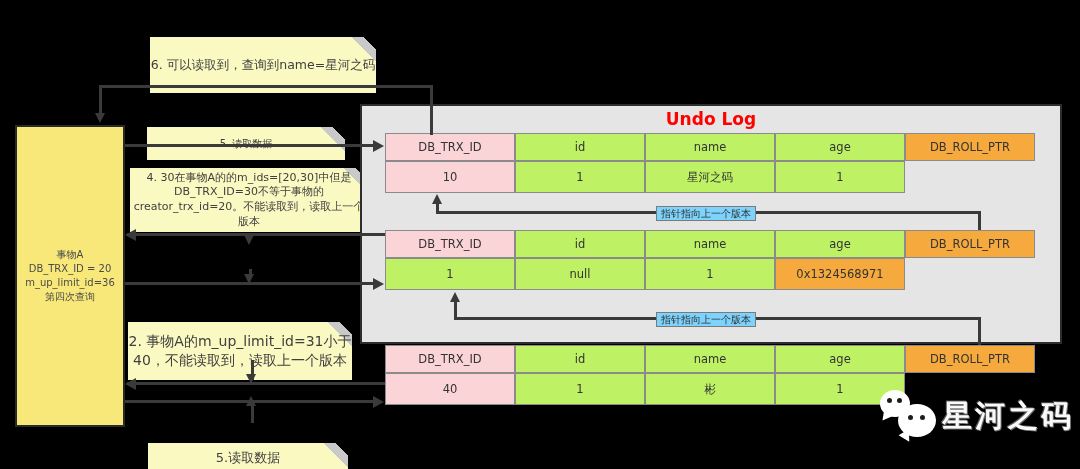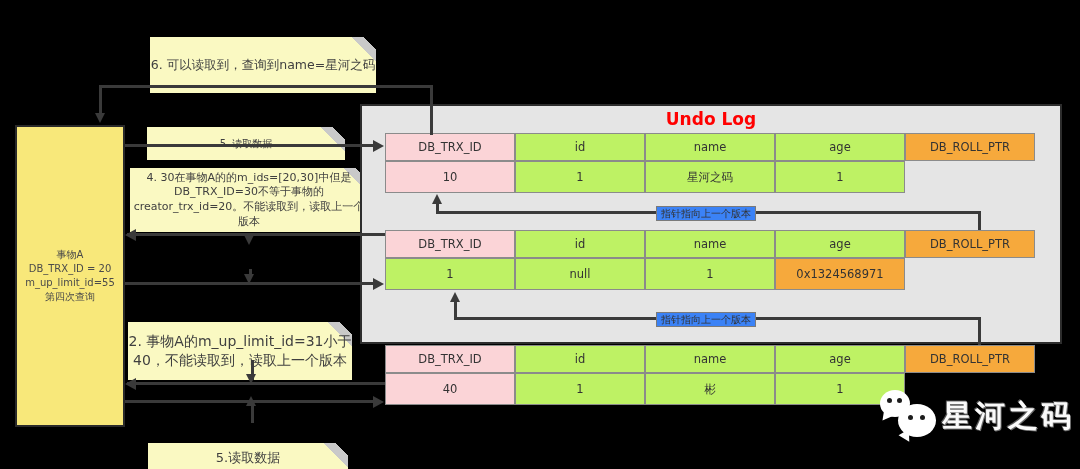--- a/index.html
+++ b/index.html
@@ -47,21 +47,21 @@
   .c-green{background:#bef264;}
   .c-orange{background:#f6a93c;}
   
   .line{position:absolute;background:#3a3a3a;}
   .arr{position:absolute;width:0;height:0;}
   .arr-r{border-top:6px solid transparent;border-bottom:6px solid transparent;border-left:11px solid #3a3a3a;}
   .arr-l{border-top:6px solid transparent;border-bottom:6px solid transparent;border-right:11px solid #3a3a3a;}
   .arr-d{border-left:5px solid transparent;border-right:5px solid transparent;border-top:10px solid #3a3a3a;}
   .arr-u{border-left:5px solid transparent;border-right:5px solid transparent;border-bottom:10px solid #3a3a3a;}
   .ptr-label{
-    position:absolute;font-size:10px;color:#333;background:#3b82f6;
+    position:absolute;font-size:10px;color:#333;background:#7dd3fc;
     border:1px solid #7a7a7a;line-height:13px;padding:0 4px;white-space:nowrap;
   }
   
   .watermark{position:absolute;left:874px;top:388px;display:flex;align-items:center;}
   .wm-icon{position:relative;width:64px;height:56px;}
   .bub{position:absolute;background:#fff;border-radius:50%;}
   .bub-s{left:6px;top:2px;width:30px;height:27px;}
   .bub-b{left:24px;top:16px;width:38px;height:33px;}
   .eye{position:absolute;background:#1c1c1c;border-radius:50%;width:5px;height:5px;}
   .tail{position:absolute;width:0;height:0;border:6px solid transparent;border-top:11px solid #fff;}
@@ -79,21 +79,21 @@
 
   <div class="note note6">6. 可以读取到，查询到name=星河之码</div>
   <div class="note note5">5.  读取数据</div>
   <div class="note note4">4.  30在事物A的的m_ids=[20,30]中但是DB_TRX_ID=30不等于事物的creator_trx_id=20。不能读取到，读取上一个版本</div>
   <div class="note note2">2.  事物A的m_up_limit_id=31小于40，不能读取到，读取上一个版本</div>
   <div class="note note1">5.读取数据</div>
 
   <div class="txbox">
     <div>事物A</div>
     <div>DB_TRX_ID = 20</div>
-    <div>m_up_limit_id=55</div>
+    <div>m_up_limit_id=36</div>
     <div>第四次查询</div>
   </div>
 
   <div class="panel">
     <div class="panel-title">Undo Log</div>
   </div>
 
   <div class="vtable" style="top:133px;">
     <div class="trow hrow">
       <div class="cell c-pink">DB_TRX_ID</div>

